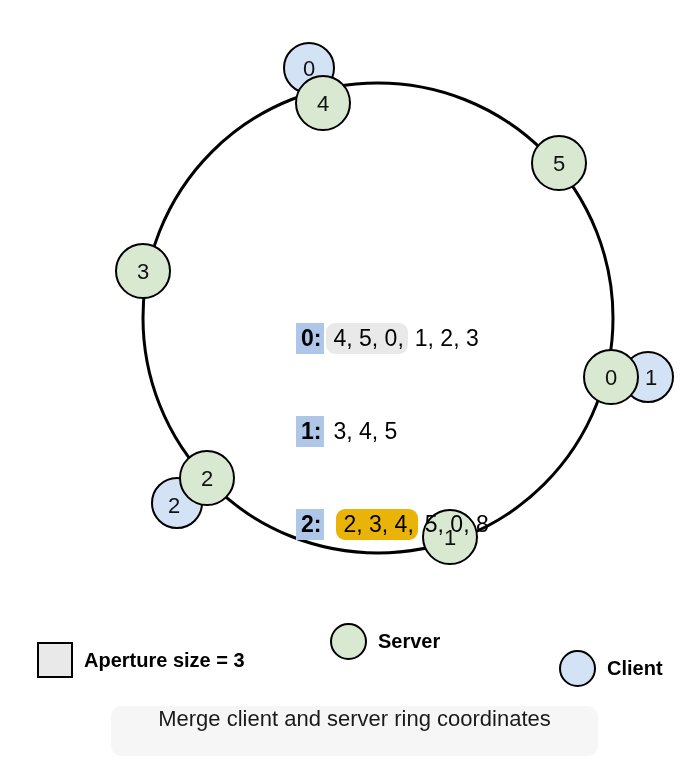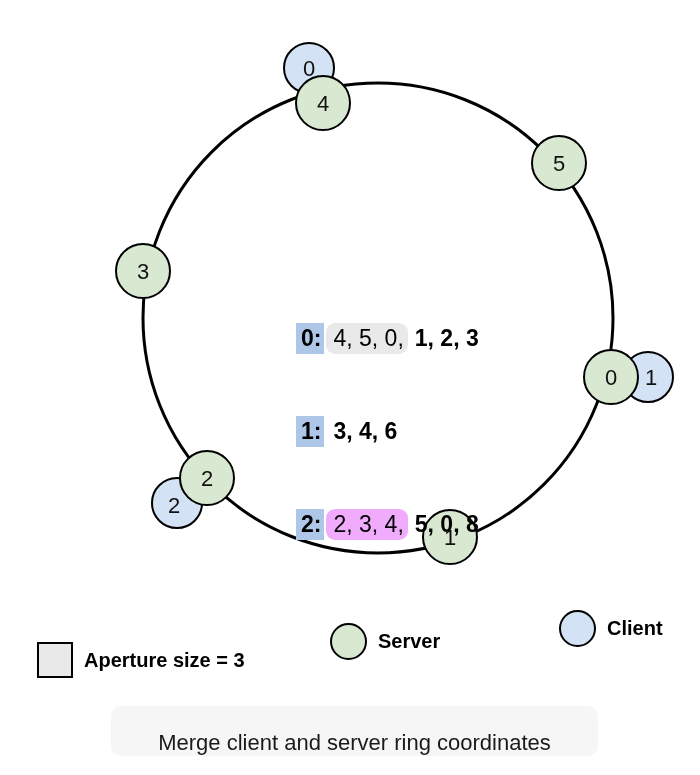--- a/index.html
+++ b/index.html
@@ -41,21 +41,20 @@
     font-weight: bold;
     padding: 0 3px 0 5px;
     margin-right: 2px;
   }
   .apt-window {
     padding: 0 4px 0 7px;
     border-radius: 9px;
   }
   .apt-rest {
     padding-left: 7px;
-    font-weight: bold;
   }
   
   .legend-item {
     position: absolute;
     display: flex;
     align-items: center;
     gap: 11px;
     font-weight: bold;
     font-size: 20px;
     height: 38px;
@@ -75,21 +74,21 @@
   }
   
   .caption {
     position: absolute;
     left: 111px;
     top: 706px;
     width: 487px;
     height: 50px;
     border-radius: 10px;
     display: flex;
-    align-items: flex-end;
+    align-items: flex-start;
     justify-content: center;
     font-size: 22px;
     color: #1a1a1a;
   }
 </style>
 </head>
 <body>
 
 <div class="stage">
 
@@ -137,38 +136,38 @@
   </svg>
 
   <div class="apt">
     <div class="apt-row">
       <span class="apt-label" style="background-color: rgb(174, 198, 232);">0:</span>
       <span class="apt-window" style="background-color: rgb(233, 233, 233);">4, 5, 0,</span>
       <span class="apt-rest">1, 2, 3</span>
     </div>
     <div class="apt-row">
       <span class="apt-label" style="background-color: rgb(174, 198, 232);">1:</span>
-      <span class="apt-rest">3, 4, 6</span>
+      <span class="apt-rest">3, 4, 5</span>
     </div>
     <div class="apt-row">
       <span class="apt-label" style="background-color: rgb(174, 198, 232);">2:</span>
-      <span class="apt-window" style="background-color: #f0abfc;">2, 3, 4,</span>
+      <span class="apt-window" style="background-color: #eab308; margin-left: 10px;">2, 3, 4,</span>
       <span class="apt-rest">5, 0, 8</span>
     </div>
   </div>
 
   <div class="legend-item" style="left:37px; top:641px;">
     <span class="legend-swatch-square" style="background-color: rgb(233, 233, 233);"></span>
     <span>Aperture size = 3</span>
   </div>
   <div class="legend-item" style="left:330px; top:622px;">
     <span class="legend-swatch-circle" style="background-color: rgb(217, 232, 209);"></span>
     <span>Server</span>
   </div>
-  <div class="legend-item" style="left:559px; top:609px;">
+  <div class="legend-item" style="left:559px; top:649px;">
     <span class="legend-swatch-circle" style="background-color: rgb(212, 226, 246);"></span>
     <span>Client</span>
   </div>
 
   <div class="caption" style="background-color: rgb(246, 246, 246);">
     <span>Merge client and server ring coordinates</span>
   </div>
 
 </div>
 

